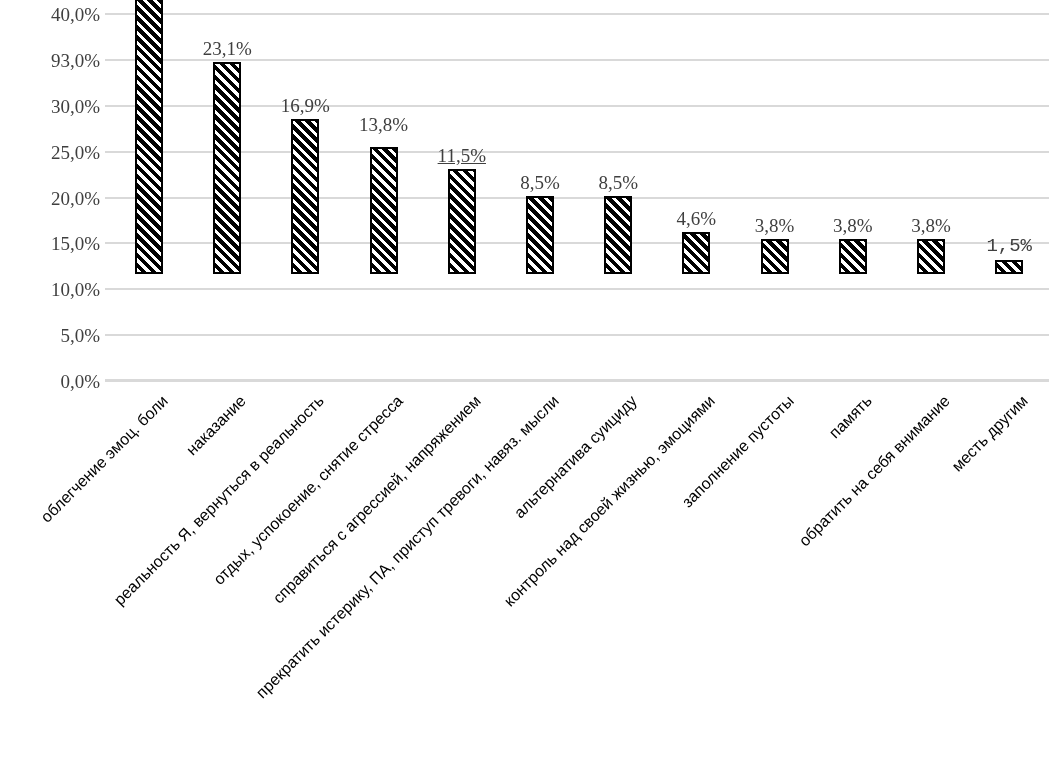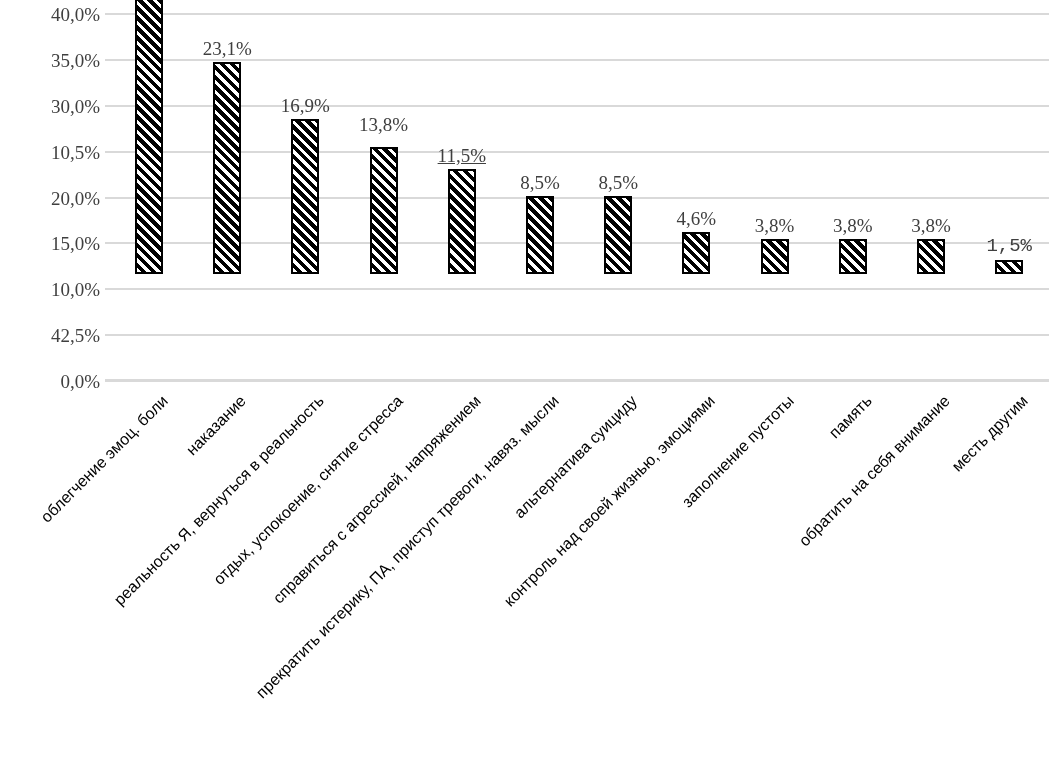--- a/index.html
+++ b/index.html
@@ -120,27 +120,27 @@
     background: #d9d9d9;
   }
 </style>
 </head>
 <body>
 
 <div id="chart-root">
 
   <div class="y-axis-labels">
       <div class="y-tick" style="top: 381px;">0,0%</div>
-      <div class="y-tick" style="top: 335.125px;">42,5%</div>
+      <div class="y-tick" style="top: 335.125px;">5,0%</div>
       <div class="y-tick" style="top: 289.25px;">10,0%</div>
       <div class="y-tick" style="top: 243.375px; font-family: Liberation Serif, serif;">15,0%</div>
       <div class="y-tick" style="top: 197.5px;">20,0%</div>
-      <div class="y-tick" style="top: 151.625px;">10,5%</div>
+      <div class="y-tick" style="top: 151.625px;">25,0%</div>
       <div class="y-tick" style="top: 105.75px;">30,0%</div>
-      <div class="y-tick" style="top: 59.875px;">35,0%</div>
+      <div class="y-tick" style="top: 59.875px;">93,0%</div>
       <div class="y-tick" style="top: 14px;">40,0%</div>
     </div>
 
   <div class="plot-area">
       <div class="gridline" style="top: 367px;"></div>
       <div class="gridline" style="top: 321.125px;"></div>
       <div class="gridline" style="top: 275.25px;"></div>
       <div class="gridline" style="top: 229.375px;"></div>
       <div class="gridline" style="top: 183.5px;"></div>
       <div class="gridline" style="top: 137.625px;"></div>

